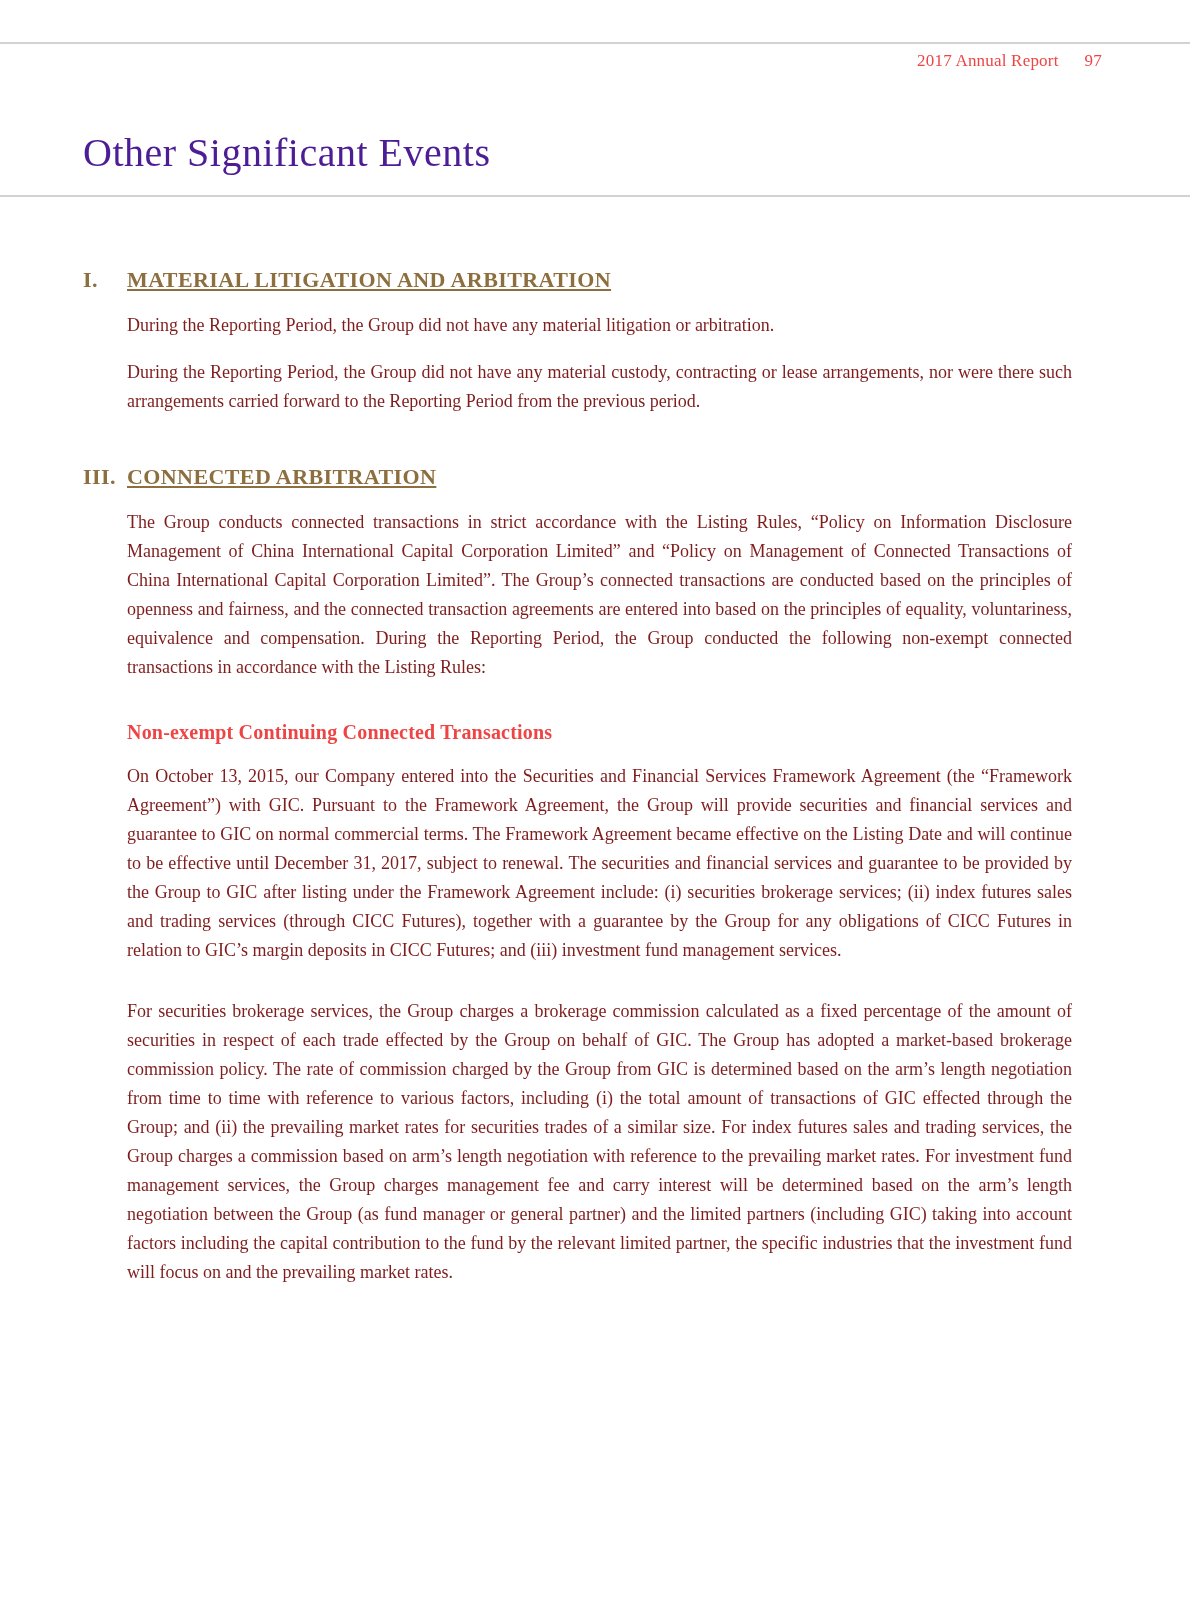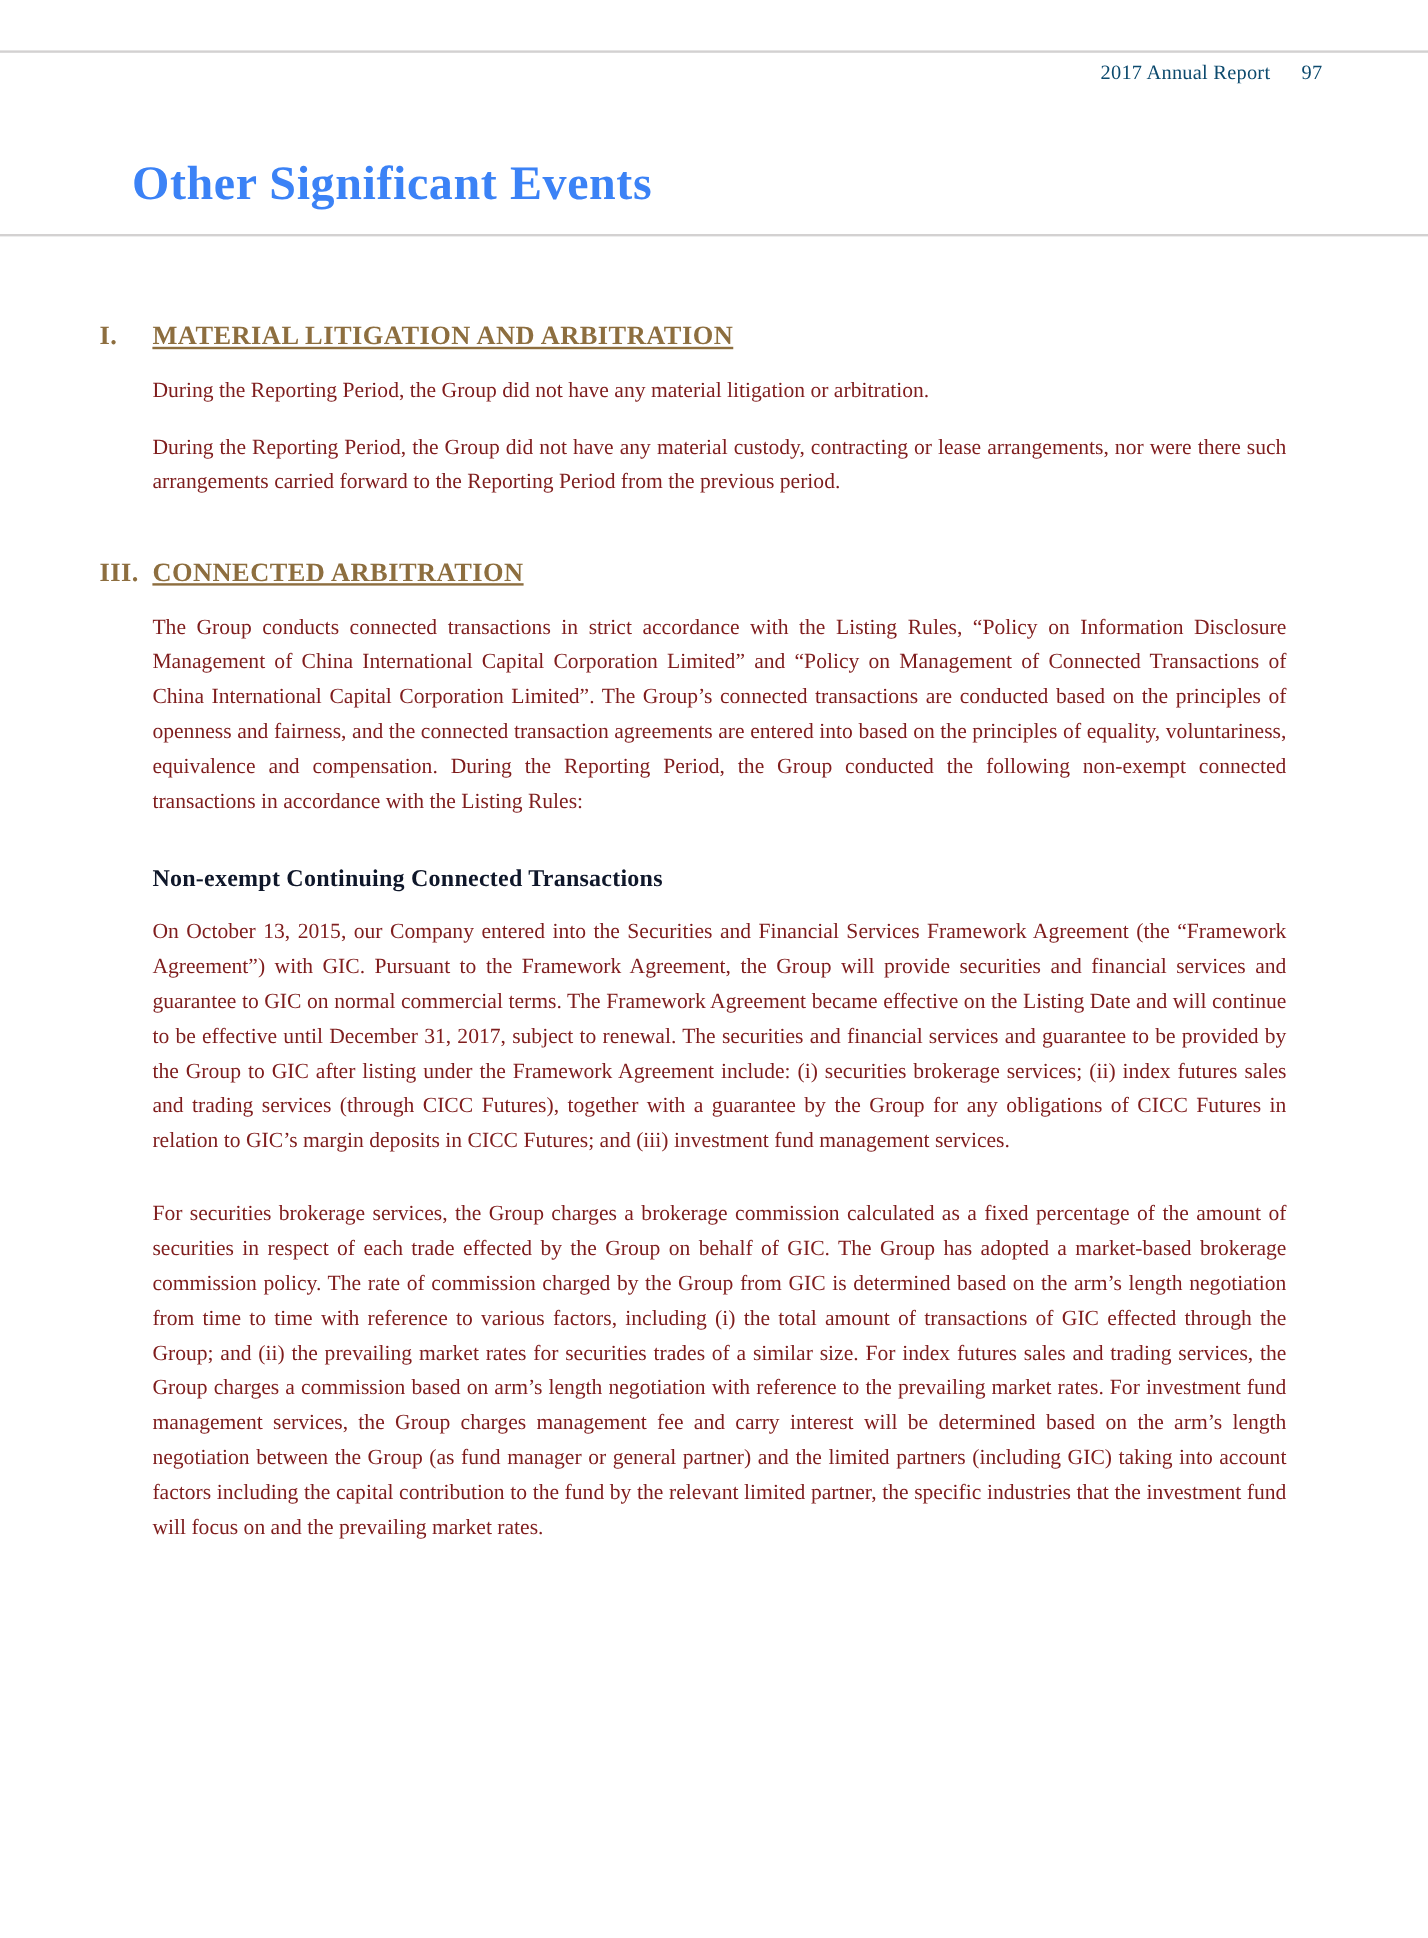--- a/index.html
+++ b/index.html
@@ -13,30 +13,30 @@
   }
   .rule {
     height: 0;
     border-top: 2px solid #d3d1d1;
   }
   .top-rule { margin-top: 42px; }
   .page-header {
     text-align: right;
     padding: 7px 88px 0 0;
     font-size: 17px;
-    color: #0c4a6e;
+    color: #ef4444;
     letter-spacing: 0.2px;
   }
   .page-header .report-title { margin-right: 26px; }
   .doc-title {
-    margin: 60px 0 0 110px;
+    margin: 60px 0 0 83px;
     font-size: 40px;
     line-height: 44px;
-    font-weight: bold;
-    color: #3b82f6;
+    font-weight: normal;
+    color: #4c1d95;
     letter-spacing: 0.5px;
   }
   .title-rule { margin-top: 20px; }
 
   .content { padding-bottom: 40px; }
 
   h2.section-heading {
     margin: 48px 118px 0 83px;
     font-size: 22px;
     line-height: 26px;
@@ -58,21 +58,21 @@
     text-align: justify;
     color: #7f1d1d;
   }
   p.body-para + p.body-para { margin-top: 32px; }
 
   h3.subsection-heading {
     margin: 38px 118px 0 127px;
     font-size: 20px;
     line-height: 24px;
     font-weight: bold;
-    color: #0f172a;
+    color: #ef4444;
     letter-spacing: 0.2px;
   }
 </style>
 </head>
 <body>
 
 <div class="rule top-rule"></div>
 
 <div class="page-header">
   <span class="report-title">2017 Annual Report</span><span class="page-number">97</span>

